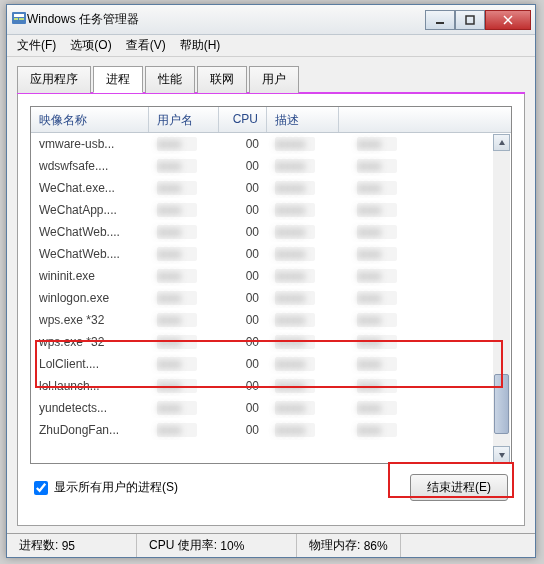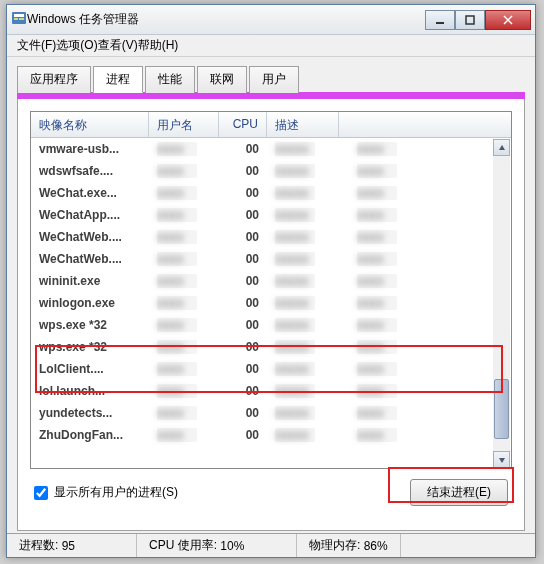--- a/index.html
+++ b/index.html
@@ -7,36 +7,36 @@
 
 .window { position: absolute; left: 6px; top: 4px; width: 530px; height: 554px; background: #f0f0f0; border: 1px solid #5a7ca0; box-shadow: 0 0 8px rgba(0,0,0,0.3); }
 
 .titlebar { height: 30px; background: linear-gradient(to bottom, #f8f8f8, #e4e8ec); display: flex; align-items: center; padding: 0 4px; border-bottom: 1px solid #c0c8d0; }
 .titlebar .title { flex: 1; color: #000; }
 .winbtns { display: flex; gap: 0; }
 .winbtn { width: 30px; height: 20px; border: 1px solid #7a8ca0; background: linear-gradient(to bottom,#f0f4f8,#d0dce8); display:flex; align-items:center; justify-content:center; cursor:pointer; }
 .winbtn.close { width: 46px; background: linear-gradient(to bottom,#e08080,#c03030); border-color:#a02020; color:#fff; }
 .winbtn svg { width: 10px; height: 10px; }
 
-.menubar { height: 22px; display: flex; align-items: center; padding: 0 10px; background: #f0f0f0; border-bottom: 1px solid #d0d0d0; }
+.menubar { height: 22px; display: flex; align-items: center; padding: 0 10px; gap: 14px; background: #f0f0f0; border-bottom: 1px solid #d0d0d0; }
 .menuitem { color: #000; cursor: pointer; }
 
 .tabsarea { padding: 8px 10px 0 10px; }
-.tabs { display: flex; border-bottom: 7px solid #d946ef; }
+.tabs { display: flex; border-bottom: 2px solid #d946ef; }
 .tab { padding: 4px 12px; border: 1px solid #a0a0a0; border-bottom: none; margin-right: 2px; background: linear-gradient(to bottom,#f8f8f8,#e8e8e8); cursor:pointer; position:relative; top:1px; }
 .tab.active { background: #fff; border-bottom: 1px solid #fff; }
 
 .content { background: #fff; border: 1px solid #a0a0a0; border-top:none; padding: 12px; height: 432px; position:relative; }
 
 .listview { border: 1px solid #888; height: 358px; background:#fff; position:relative; overflow:hidden; }
 .lvheader { display:flex; background: linear-gradient(to bottom,#fff,#e8ecf0); border-bottom:1px solid #c0c8d0; height:26px; }
 .lvcol { border-right:1px solid #c8d0d8; padding:5px 8px; color:#2a4a8a; }
 .lvcol.c1{width:118px} .lvcol.c2{width:70px} .lvcol.c3{width:48px;text-align:right} .lvcol.c4{width:82px} .lvcol.c5{width:72px}
 
-.lvbody { height: 330px; overflow:hidden; position:relative;font-weight:bold; }
+.lvbody { height: 330px; overflow:hidden; position:relative; }
 .lvrow { display:flex; height:22px; align-items:center; }
 .lvcell { padding: 3px 8px; white-space:nowrap; overflow:hidden; color:#404040; }
 .lvcell.c1{width:118px} .lvcell.c2{width:70px} .lvcell.c3{width:48px;text-align:right} .lvcell.c4{width:82px} .lvcell.c5{width:72px}
 .blur { color: transparent; text-shadow: 0 0 6px rgba(100,100,100,0.7); background: rgba(180,180,180,0.15); border-radius:2px; display:inline-block; min-width:40px; height:14px; }
 
 .highlight-box1 { position:absolute; border:2px solid #e02020; left:4px; top:233px; width:468px; height:48px; pointer-events:none; }
 .highlight-box2 { position:absolute; border:2px solid #e02020; left:370px; top:368px; width:126px; height:36px; pointer-events:none; }
 
 .scrollbar { position:absolute; right:1px; top:27px; width:17px; height:329px; background:#f0f0f0; }
 .sbthumb { position:absolute; left:1px; width:15px; background: linear-gradient(to right,#c8d4e4,#a8b8d0); border:1px solid #8898b0; border-radius:2px; }

